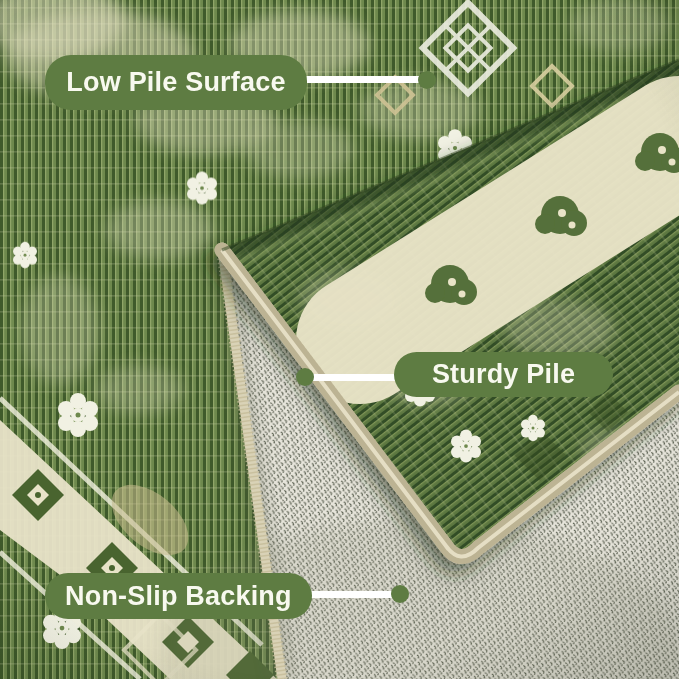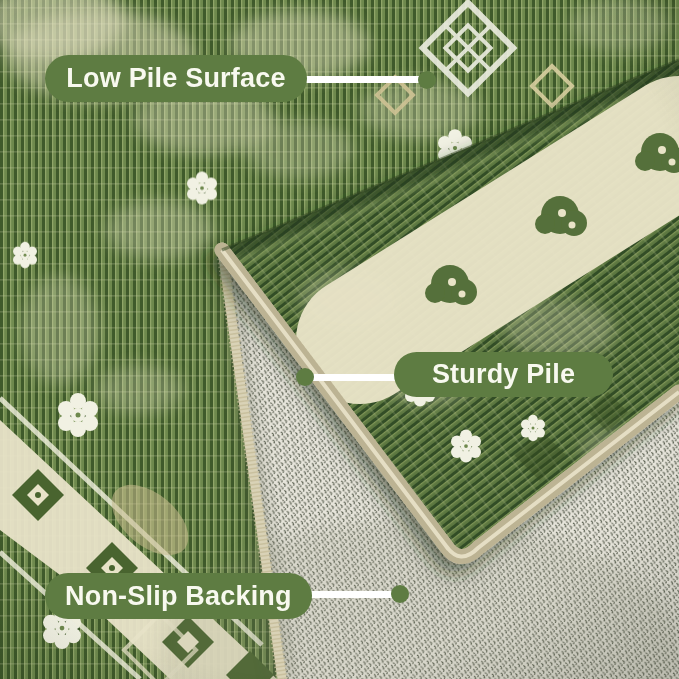--- a/index.html
+++ b/index.html
@@ -19,21 +19,21 @@
     padding:0 20px;box-sizing:border-box;
     letter-spacing:.2px;white-space:nowrap;
   }
   .callout-line{
     position:absolute;z-index:4;height:7px;background:#FFFFFF;border-radius:3px;
   }
   .callout-dot{
     position:absolute;z-index:5;width:18px;height:18px;border-radius:50%;
     background:#5E7C42;
   }
-  .p1{left:45px;top:55px;height:47px;min-width:262px;}
+  .p1{left:45px;top:55px;height:55px;min-width:262px;}
   .l1{left:300px;top:76px;width:122px;}
   .d1{left:418px;top:71px;}
   .p2{left:394px;top:352px;height:45px;min-width:219px;}
   .l2{left:308px;top:374px;width:90px;}
   .d2{left:296px;top:368px;}
   .p3{left:45px;top:573px;height:46px;min-width:259px;}
   .l3{left:298px;top:591px;width:97px;}
   .d3{left:391px;top:585px;}
 </style>
 </head>

